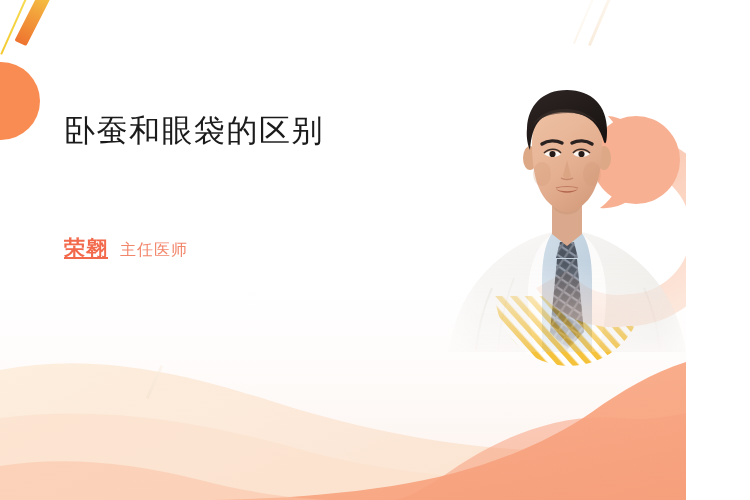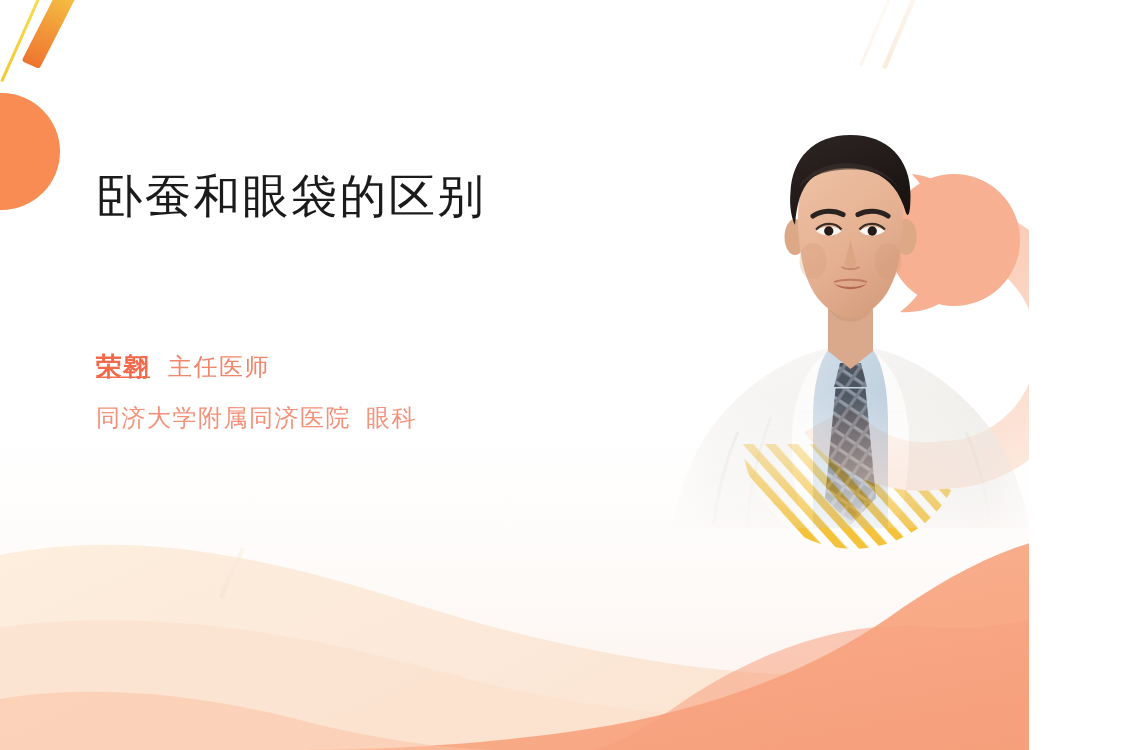--- a/index.html
+++ b/index.html
@@ -112,21 +112,21 @@
 
   #byline {
     margin-top:81px;
     white-space:nowrap;
     line-height:1.5;
   }
 
   .byline-row { display:block; white-space:nowrap; }
 
   #doctor-name {
-    font-size:17px;
+    font-size:21px;
     font-weight:700;
     letter-spacing:1px;
     text-decoration:underline;
   }
   #doctor-title {
     font-size:16px;
     font-weight:400;
     letter-spacing:1px;
     margin-left:12px;
   }
@@ -354,20 +354,17 @@
   <div id="text-block">
 
     <h1 id="page-title">卧蚕和眼袋的区别</h1>
 
     <div id="byline">
 
       <span class="byline-row">
         <span id="doctor-name" style="color:#F2694C;">荣翱</span><span id="doctor-title" style="color:#F2866B;text-align:right;">主任医师</span>
       </span>
 
-      <span class="byline-row" id="affiliation-row">
-        <span id="hospital-name" style="color:#F4917A;">同济大学附属同济医院</span><span id="department-name" style="color:#F4917A;">眼科</span>
-      </span>
 
     </div>
   </div>
 
 </div>
 
 </body></html>

